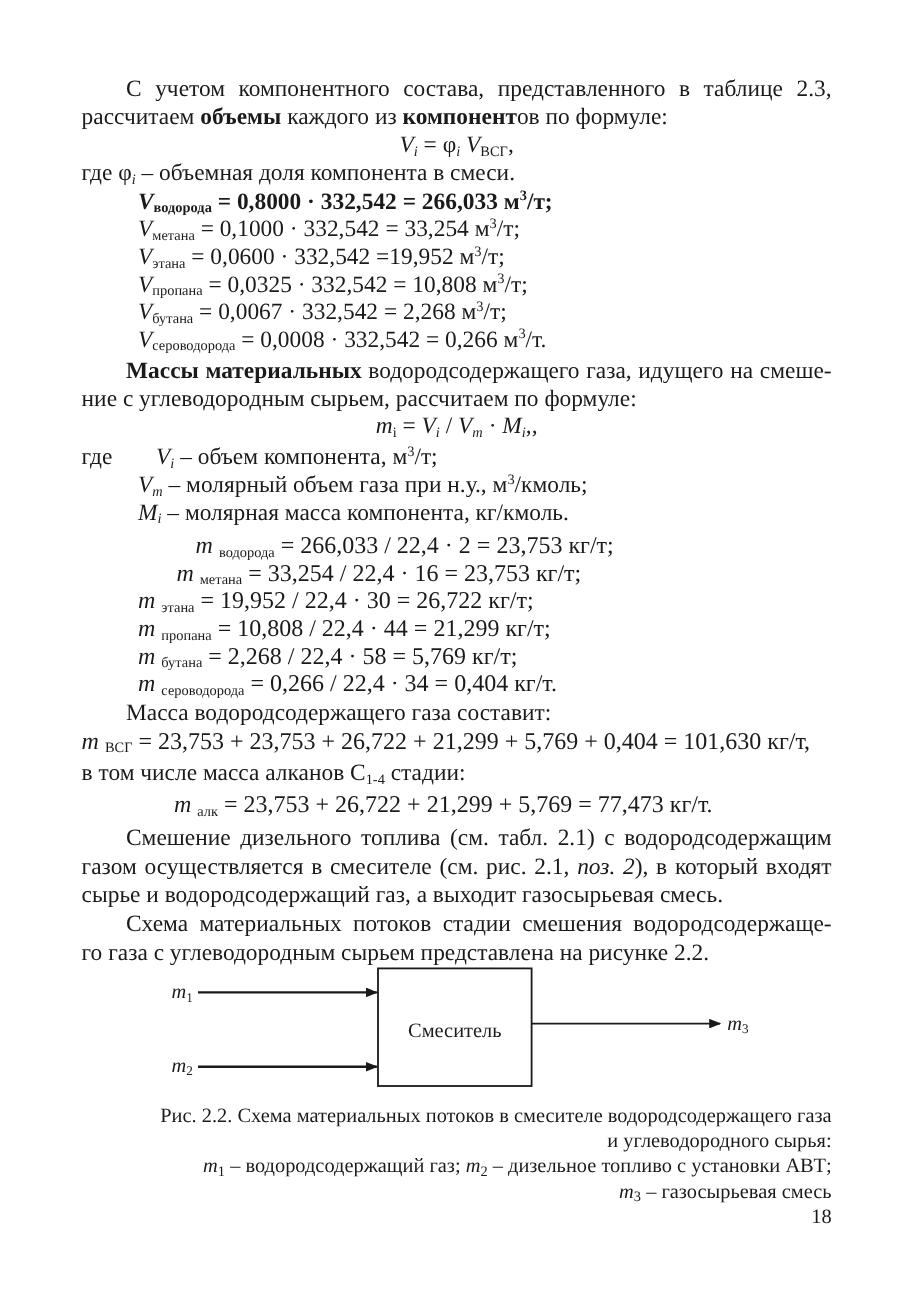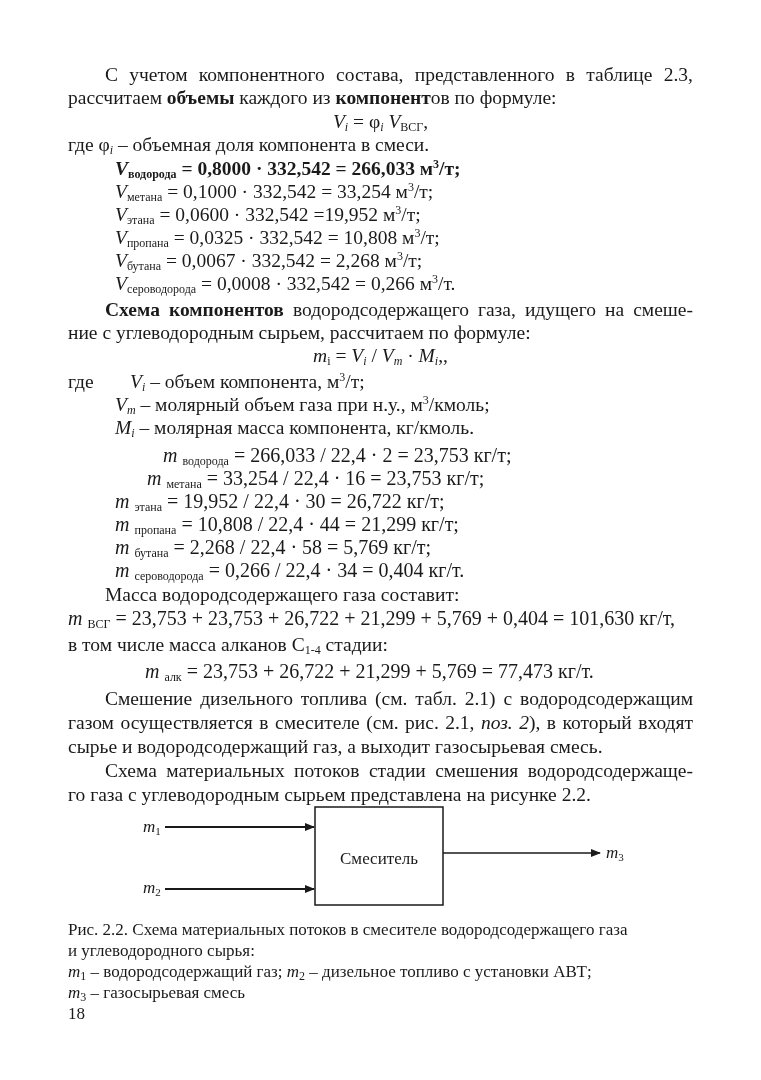--- a/index.html
+++ b/index.html
@@ -7,21 +7,21 @@
          font-family:"Liberation Serif", "DejaVu Serif", serif; color:#1a1a1a; }
   .line { position:absolute; left:68px; width:625px; font-size:19.5px; line-height:23px; white-space:nowrap; }
   .just { text-align:justify; text-align-last:justify; }
   .indent { left:105px; }
   .indent2 { left:115px; }
   .center { text-align:center; }
   b { font-weight:bold; }
   i { font-style:italic; }
   sub { font-size:12px; vertical-align:-3px; line-height:0; }
   sup { font-size:12px; vertical-align:7px; line-height:0; }
-  .cap { position:absolute; left:68px; width:625px; text-align:left; font-size:17px; line-height:21px; white-space:nowrap; }
+  .cap { position:absolute; left:68px; width:625px; text-align:right; font-size:17px; line-height:21px; white-space:nowrap; }
   .diagram { position:absolute; left:0; top:0; }
 </style>
 </head>
 <body>
 
 <div class="line just indent" style="top:63px;width:588px;">С учетом компонентного состава, представленного в таблице 2.3,</div>
 <div class="line" style="top:86px;"><span>рассчитаем </span><b>объемы</b><span> каждого из </span><b>компонент</b><span>ов по формуле:</span></div>
 
 <div class="line center" style="top:110px;"><i>V</i><sub><i>i</i></sub><span> = φ</span><sub><i>i</i></sub><i> V</i><sub>ВСГ</sub><span>,</span></div>
 
@@ -29,21 +29,21 @@
 
 <div id="volumes">
     <div class="line indent2" style="top: 157px; font-weight: bold;"><i>V</i><sub>водорода</sub><span> = 0,8000 · 332,542 = 266,033 м</span><sup>3</sup><span>/т;</span></div>
     <div class="line indent2" style="top: 180px;"><i>V</i><sub>метана</sub><span> = 0,1000 · 332,542 = 33,254 м</span><sup>3</sup><span>/т;</span></div>
     <div class="line indent2" style="top: 203px;"><i>V</i><sub>этана</sub><span> = 0,0600 · 332,542 =19,952 м</span><sup>3</sup><span>/т;</span></div>
     <div class="line indent2" style="top: 226px;"><i>V</i><sub>пропана</sub><span> = 0,0325 · 332,542 = 10,808 м</span><sup>3</sup><span>/т;</span></div>
     <div class="line indent2" style="top: 249px;"><i>V</i><sub>бутана</sub><span> = 0,0067 · 332,542 = 2,268 м</span><sup>3</sup><span>/т;</span></div>
     <div class="line indent2" style="top: 272px;"><i>V</i><sub>сероводорода</sub><span> = 0,0008 · 332,542 = 0,266 м</span><sup>3</sup><span>/т.</span></div>
   </div>
 
-<div class="line just indent" style="top:298px;width:588px;"><b>Схема компонентов</b><span> водородсодержащего газа, идущего на смеше-</span></div>
+<div class="line just indent" style="top:298px;width:588px;"><b>Массы материальных</b><span> водородсодержащего газа, идущего на смеше-</span></div>
 <div class="line" style="top:321px;">ние с углеводородным сырьем, рассчитаем по формуле:</div>
 
 <div class="line center" style="top:344px;"><i>m</i><sub>i</sub><span> = </span><i>V</i><sub><i>i</i></sub><span> / </span><i>V</i><sub><i>m</i></sub><span> · </span><i>M</i><sub><i>i</i></sub><span>,,</span></div>
 
 <div class="line" style="top:370px;">где</div>
 <div id="where2">
     <div class="line" style="left: 130px; top: 370px;"><i>V</i><sub><i>i</i></sub><span> – объем компонента, м</span><sup>3</sup><span>/т;</span></div>
     <div class="line" style="left: 115px; top: 393px;"><i>V</i><sub><i>m</i></sub><span> – молярный объем газа при н.у., м</span><sup>3</sup><span>/кмоль;</span></div>
     <div class="line" style="left: 115px; top: 416px;"><i>M</i><sub><i>i</i></sub><span> – молярная масса компонента, кг/кмоль.</span></div>
   </div>

